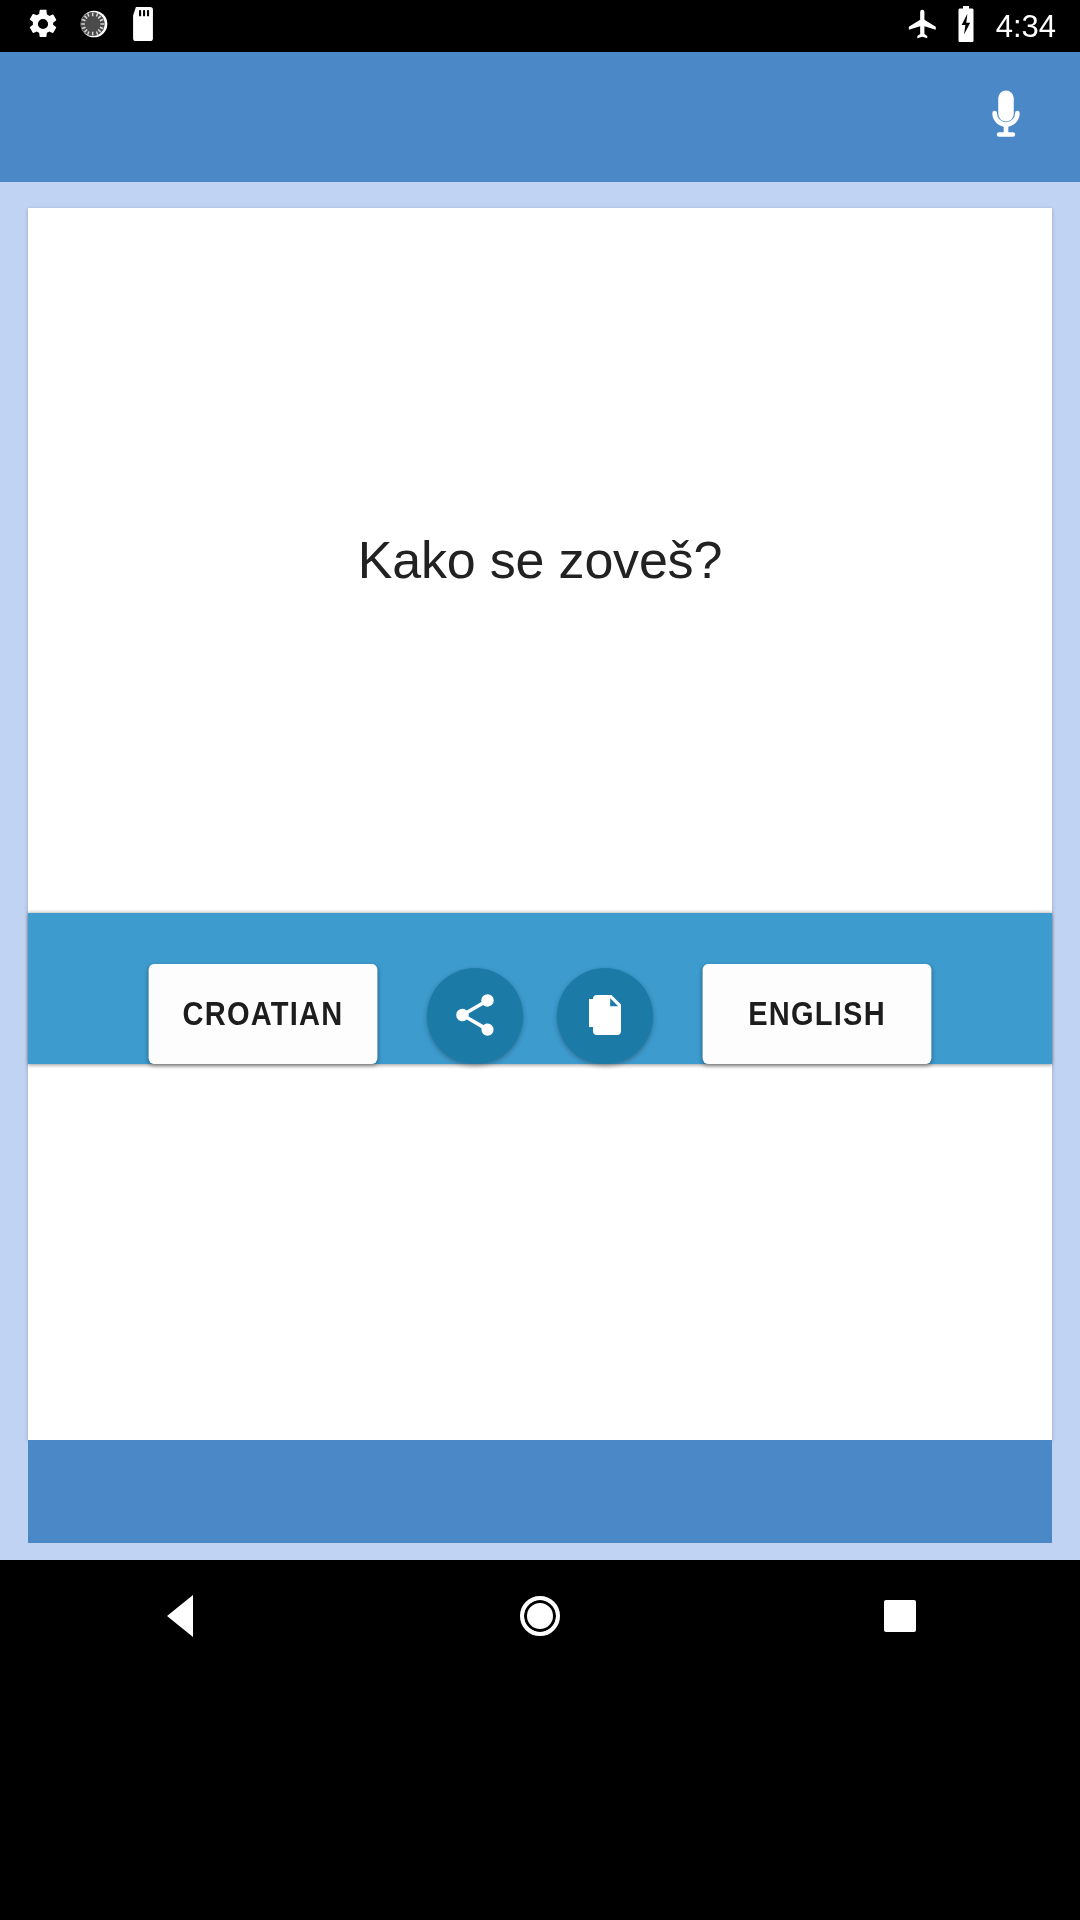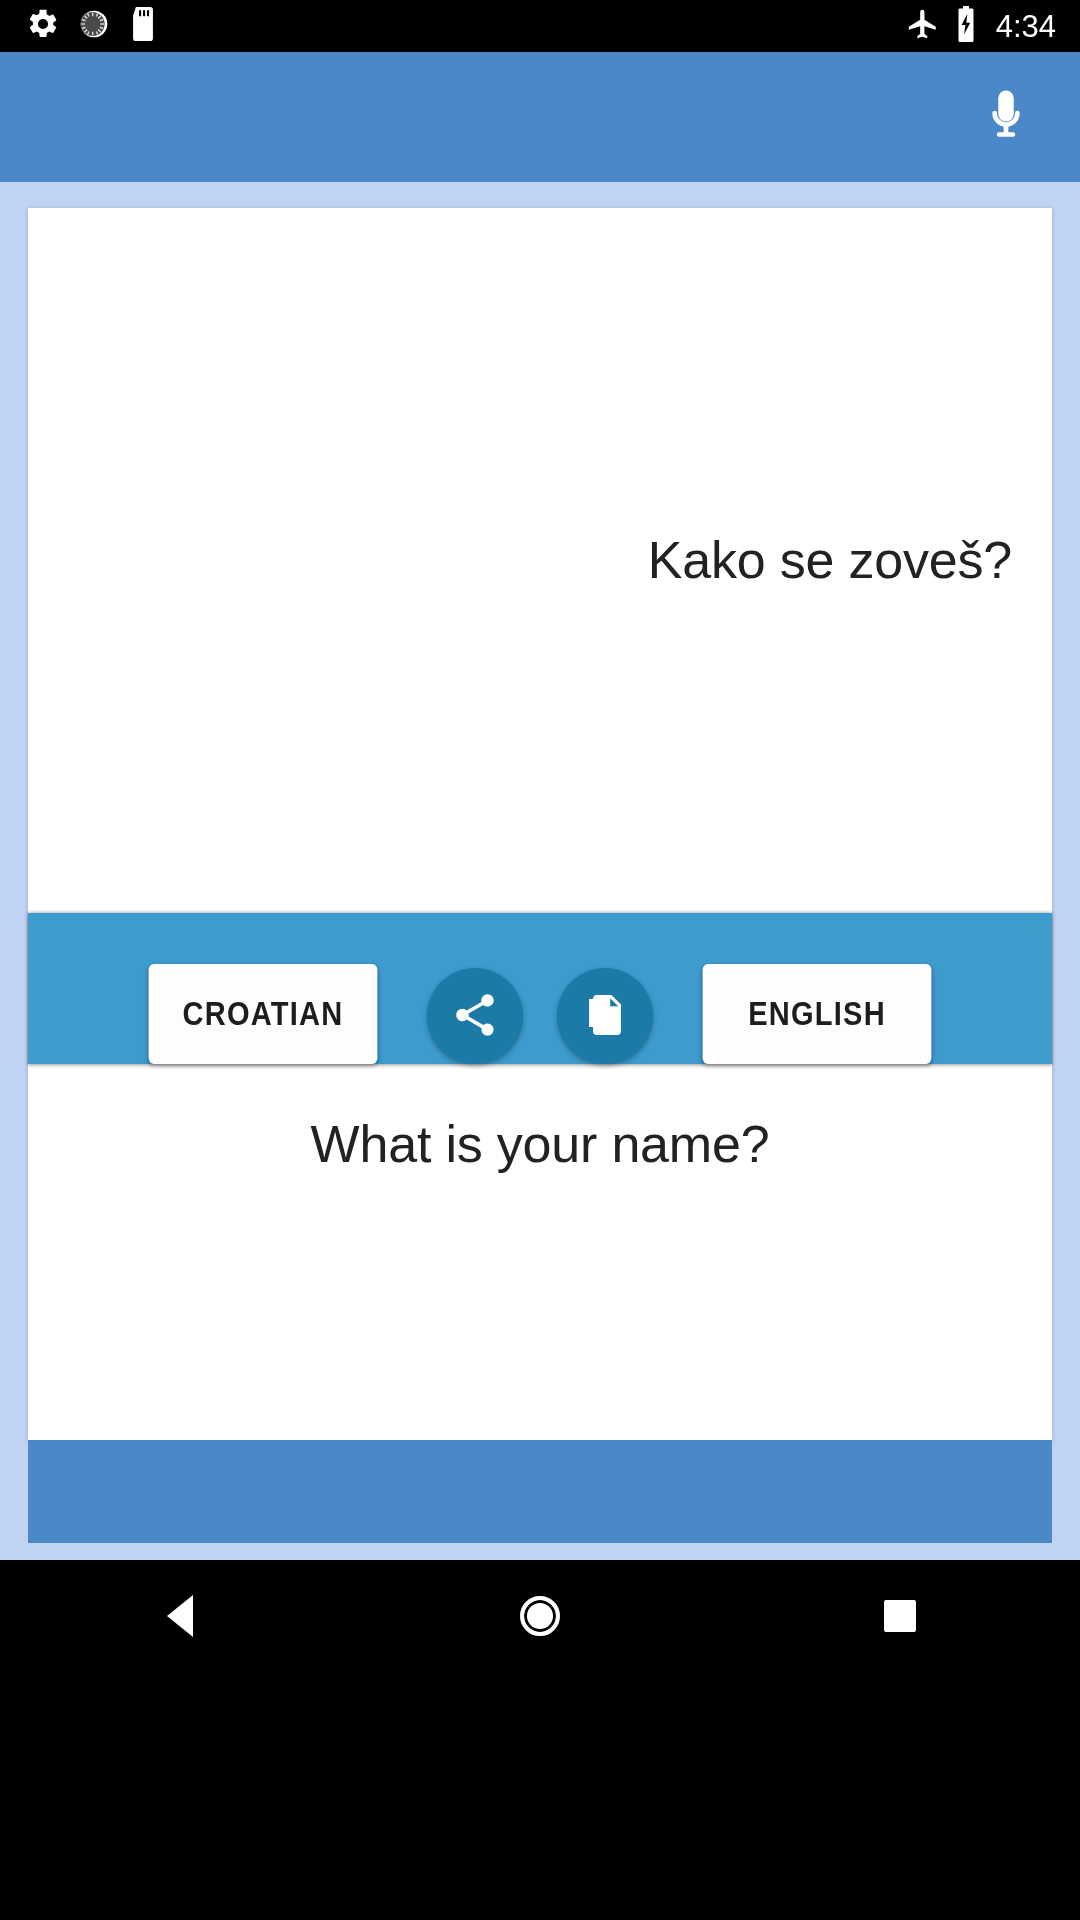--- a/index.html
+++ b/index.html
@@ -90,21 +90,21 @@
   .pane {
     box-sizing: border-box;
     width: 100%;
     background: #ffffff;
     overflow: hidden;
   }
   .pane-source {
     height: 705px;
     display: flex;
     align-items: center;
-    justify-content: flex-end;
+    justify-content: center;
     padding: 0 40px;
   }
   .pane-target {
     height: 376px;
     padding: 48px 40px 0 40px;
     display: flex;
     align-items: flex-start;
     justify-content: center;
   }
   .trans-text {
@@ -307,23 +307,20 @@
           <svg width="48" height="48" viewBox="0 0 24 24">
             <path fill="#ffffff" d="M4 4h7.5v2H6v12H4z"></path>
             <path fill="#ffffff" d="M8 2h7.2L20 6.8V20a2 2 0 0 1-2 2H8a2 2 0 0 1-2-2V4a2 2 0 0 1 2-2zm6.6 1.6v4h4z"></path>
           </svg>
         </span>
       </button>
 
       <button class="lang-btn">ENGLISH</button>
     </div>
 
-    <div class="pane pane-target">
-      <div class="trans-text">What is your name?</div>
-    </div>
 
   </div>
 
   <div class="bottom-strip"></div>
 
   <div class="nav-bar">
     <div class="nav-btn">
       <span class="nav-back"></span>
     </div>
     <div class="nav-btn">

